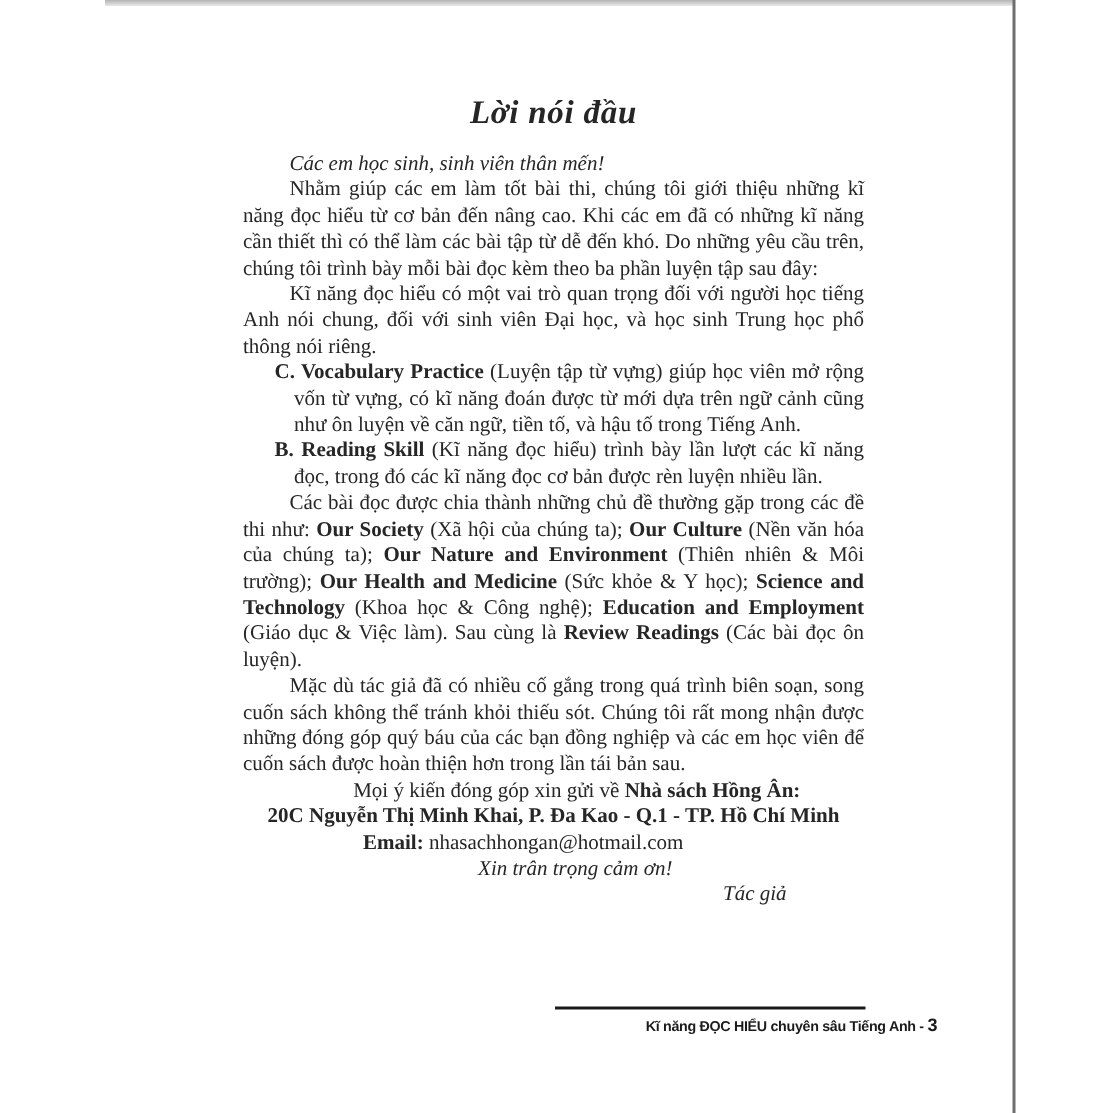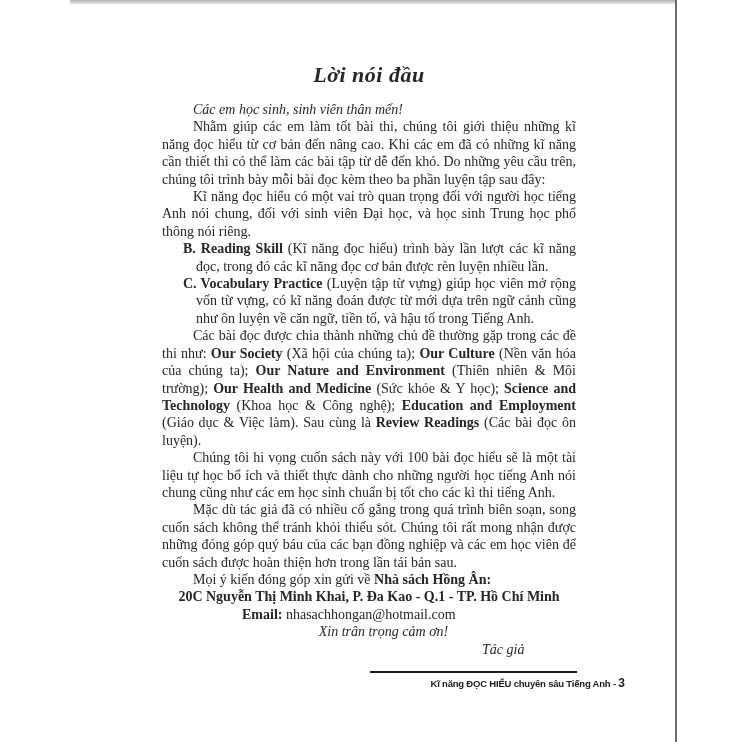--- a/index.html
+++ b/index.html
@@ -52,21 +52,21 @@
   .greeting {
     text-indent: 31px;
     text-align: left;
     font-style: italic;
   }
   .list-item {
     margin-left: 21px;
     padding-left: 13px;
     text-indent: -13px;
   }
-  .line-feedback { text-indent: 31px; text-align: left; }
+  .line-feedback { text-indent: 31px; text-align: center; }
   .line-address  { text-align: center; font-weight: bold; }
   .line-email    { padding-left: 80px; text-align: left; }
   .line-thanks   { font-style: italic; text-indent: 29px; text-align: center; }
   .line-author   { font-style: italic; text-align: left; padding-left: 320px; }
   .footer-rule {
     position: absolute;
     left: 370px; top: 671px;
     width: 207px; height: 2px;
     background: #1b1b1b;
   }
@@ -96,27 +96,26 @@
 <div class="content">
   <h1 class="title">Lời nói đầu</h1>
 
   <p class="greeting">Các em học sinh, sinh viên thân mến!</p>
 
   <p class="indent">Nhằm giúp các em làm tốt bài thi, chúng tôi giới thiệu những kĩ năng đọc hiểu từ cơ bản đến nâng cao. Khi các em đã có những kĩ năng cần thiết thì có thể làm các bài tập từ dễ đến khó. Do những yêu cầu trên, chúng tôi trình bày mỗi bài đọc kèm theo ba phần luyện tập sau đây:</p>
 
   <p class="indent">Kĩ năng đọc hiểu có một vai trò quan trọng đối với người học tiếng Anh nói chung, đối với sinh viên Đại học, và học sinh Trung học phổ thông nói riêng.</p>
 
 
+  <p class="list-item"><span class="b">C. Vocabulary Practice</span><span> (Luyện tập từ vựng) giúp học viên mở rộng vốn từ vựng, có kĩ năng đoán được từ mới dựa trên ngữ cảnh cũng như ôn luyện về căn ngữ, tiền tố, và hậu tố trong Tiếng Anh.</span></p>
+
   <p class="list-item"><span class="b">B. Reading Skill</span><span> (Kĩ năng đọc hiểu) trình bày lần lượt các kĩ năng đọc, trong đó các kĩ năng đọc cơ bản được rèn luyện nhiều lần.</span></p>
-
-  <p class="list-item"><span class="b">C. Vocabulary Practice</span><span> (Luyện tập từ vựng) giúp học viên mở rộng vốn từ vựng, có kĩ năng đoán được từ mới dựa trên ngữ cảnh cũng như ôn luyện về căn ngữ, tiền tố, và hậu tố trong Tiếng Anh.</span></p>
 
   <p class="indent"><span>Các bài đọc được chia thành những chủ đề thường gặp trong các đề thi như: </span><span class="b">Our Society</span><span> (Xã hội của chúng ta); </span><span class="b">Our Culture</span><span> (Nền văn hóa của chúng ta); </span><span class="b">Our Nature and Environment</span><span> (Thiên nhiên &amp; Môi trường); </span><span class="b">Our Health and Medicine</span><span> (Sức khỏe &amp; Y học); </span><span class="b">Science and Technology</span><span> (Khoa học &amp; Công nghệ); </span><span class="b">Education and Employment</span><span> (Giáo dục &amp; Việc làm). Sau cùng là </span><span class="b">Review Readings</span><span> (Các bài đọc ôn luyện).</span></p>
 
-  <p class="indent">Chúng tôi hi vọng cuốn sách này với 100 bài đọc hiểu sẽ là một tài liệu tự học bổ ích và thiết thực dành cho những người học tiếng Anh nói chung cũng như các em học sinh chuẩn bị tốt cho các kì thi tiếng Anh.</p>
 
   <p class="indent">Mặc dù tác giả đã có nhiều cố gắng trong quá trình biên soạn, song cuốn sách không thể tránh khỏi thiếu sót. Chúng tôi rất mong nhận được những đóng góp quý báu của các bạn đồng nghiệp và các em học viên để cuốn sách được hoàn thiện hơn trong lần tái bản sau.</p>
 
   <p class="line-feedback"><span>Mọi ý kiến đóng góp xin gửi về </span><span class="b">Nhà sách Hồng Ân:</span></p>
 
   <p class="line-address b">20C Nguyễn Thị Minh Khai, P. Đa Kao - Q.1 - TP. Hồ Chí Minh</p>
 
   <p class="line-email"><span class="b">Email: </span><span>nhasachhongan@hotmail.com</span></p>
 
   <p class="line-thanks">Xin trân trọng cảm ơn!</p>

